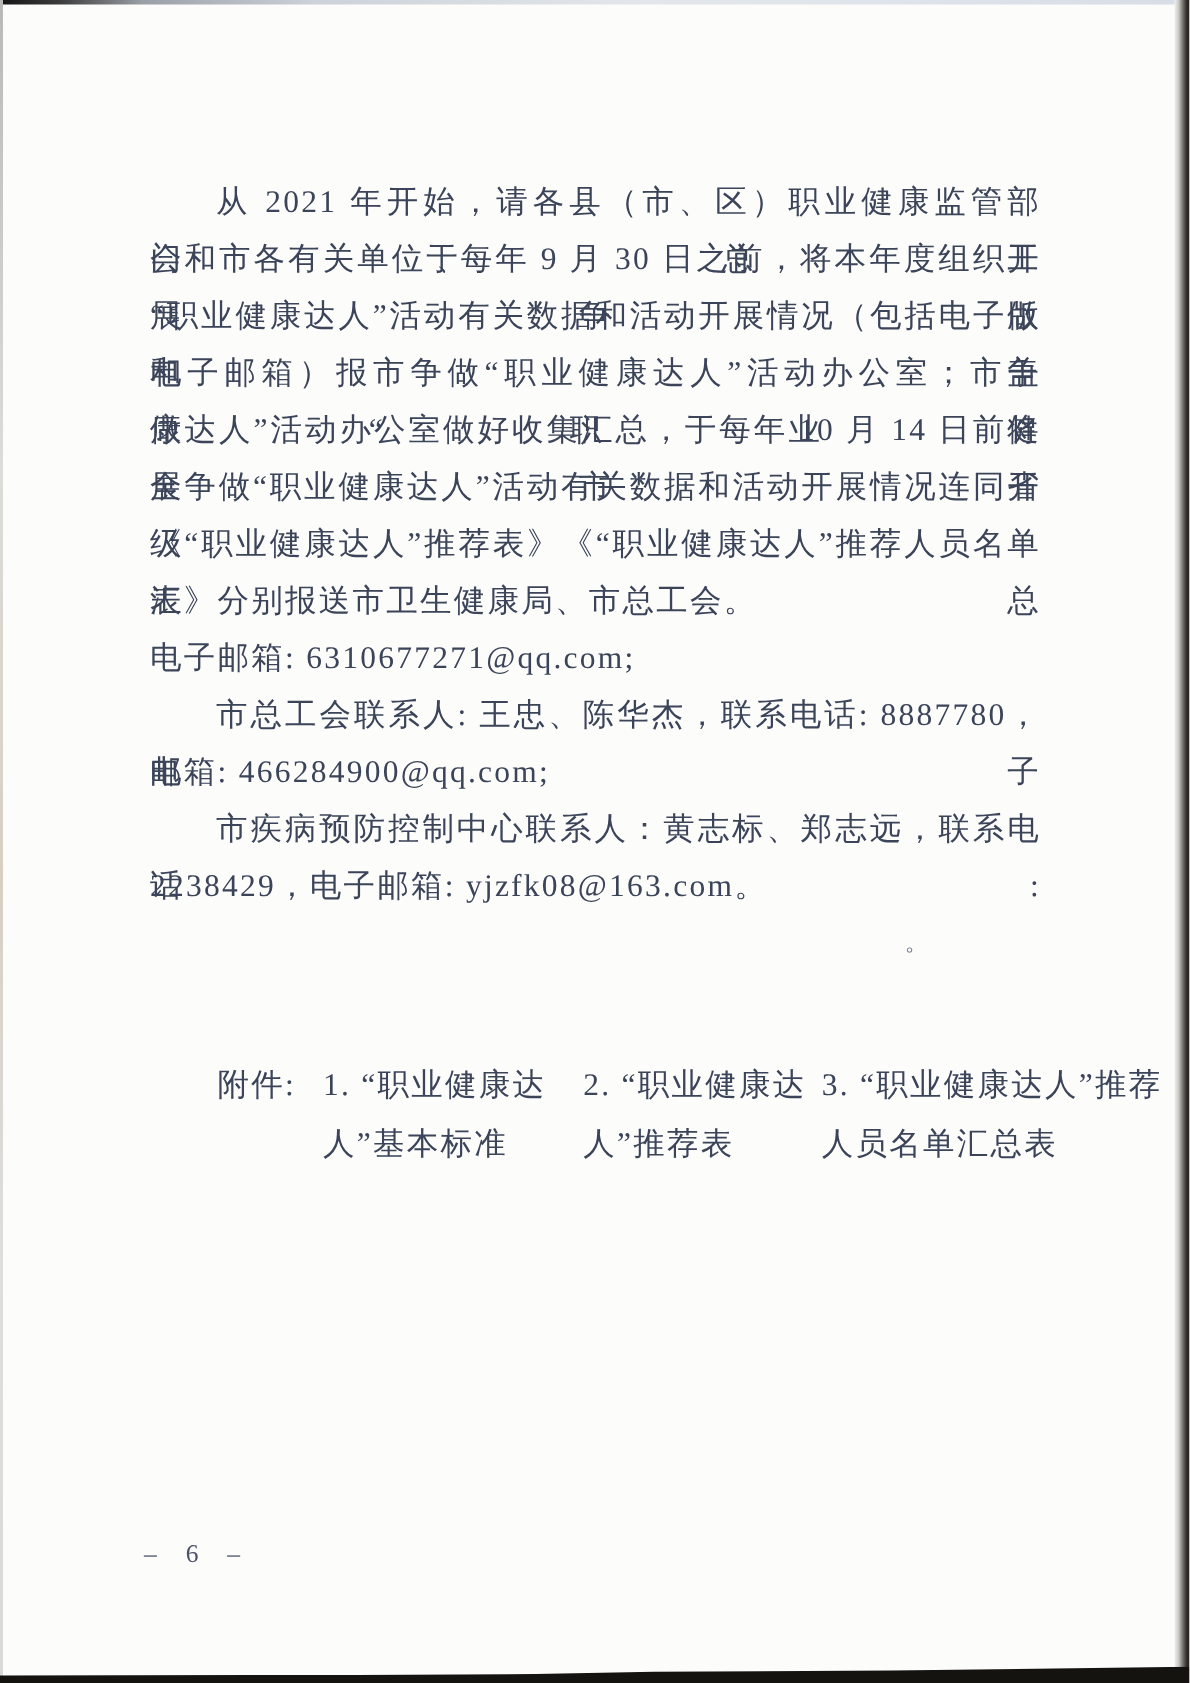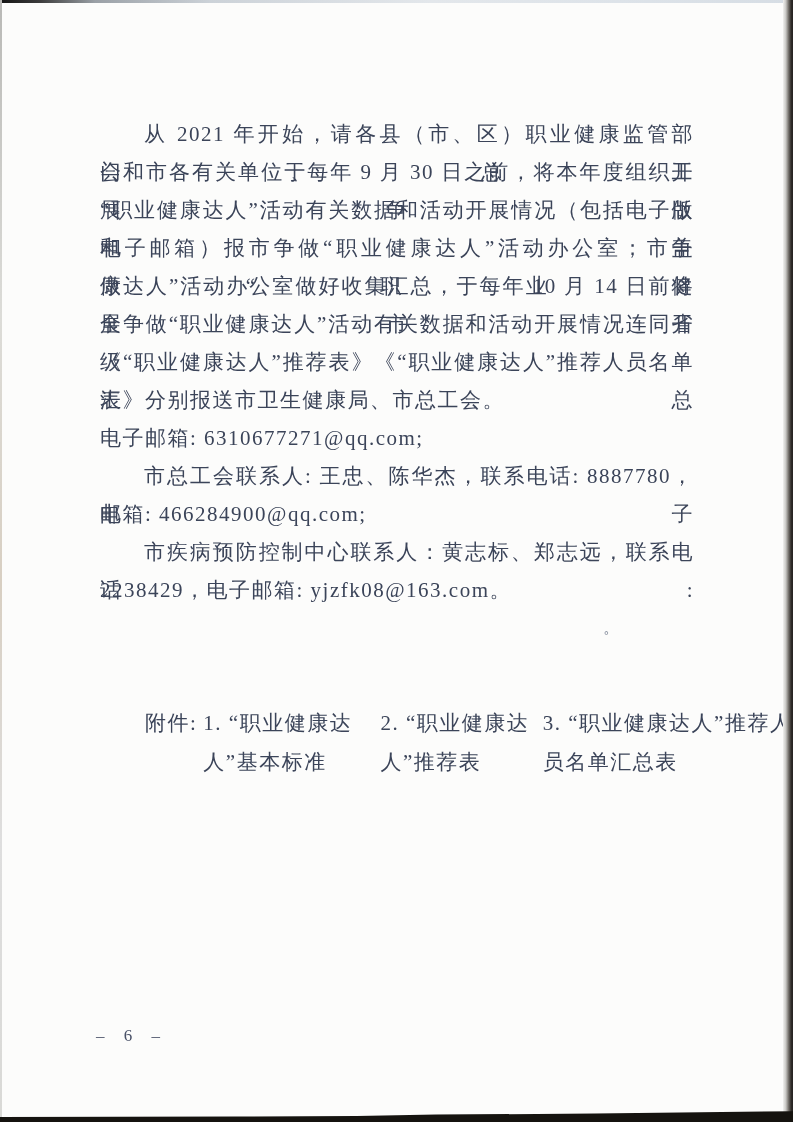--- a/index.html
+++ b/index.html
@@ -27,21 +27,21 @@
   .line.indent{text-indent:44px}
   .line.end{text-align:center;text-align-last:left}
 
   
   .attachments{
     position:absolute;left:145px;top:704px;
     font-size:21px;line-height:39px;letter-spacing:1.5px;
     color:var(--ink,#3b4459);
     display:flex;align-items:flex-start;
   }
-  .att-label{margin-right:6px;white-space:nowrap}
+  .att-label{margin-right:18px;white-space:nowrap}
   .att-items{display:flex;flex-direction:row}
 
   
   .page-num{
     position:absolute;left:96px;top:1026px;
     font-size:17px;letter-spacing:3px;word-spacing:9px;
     color:#4a5268;
   }
 
   

